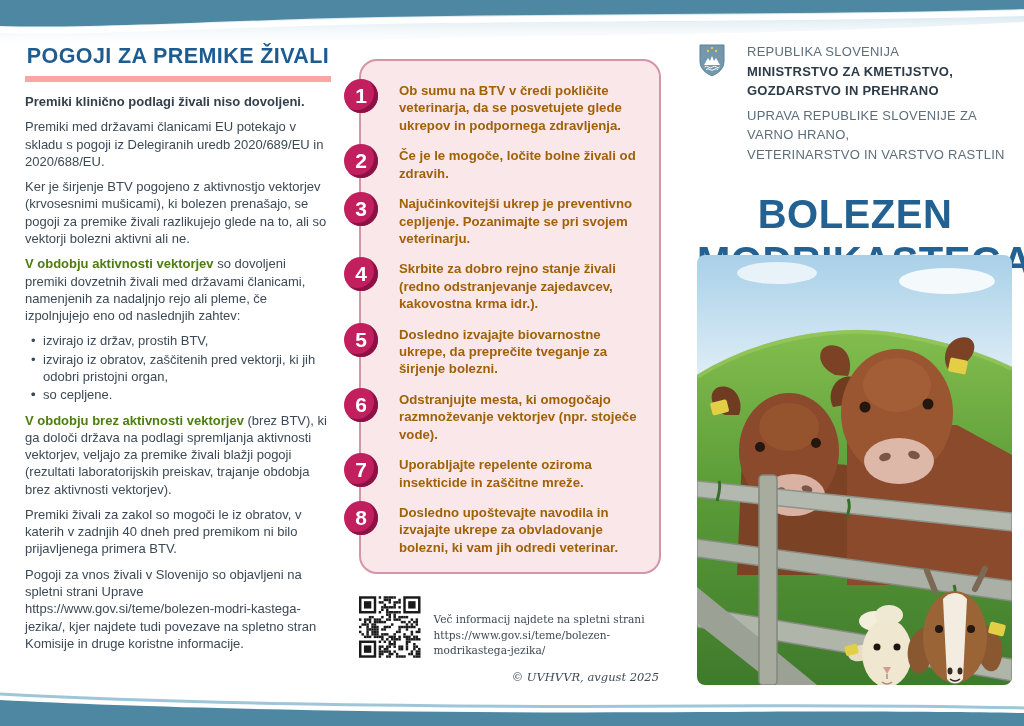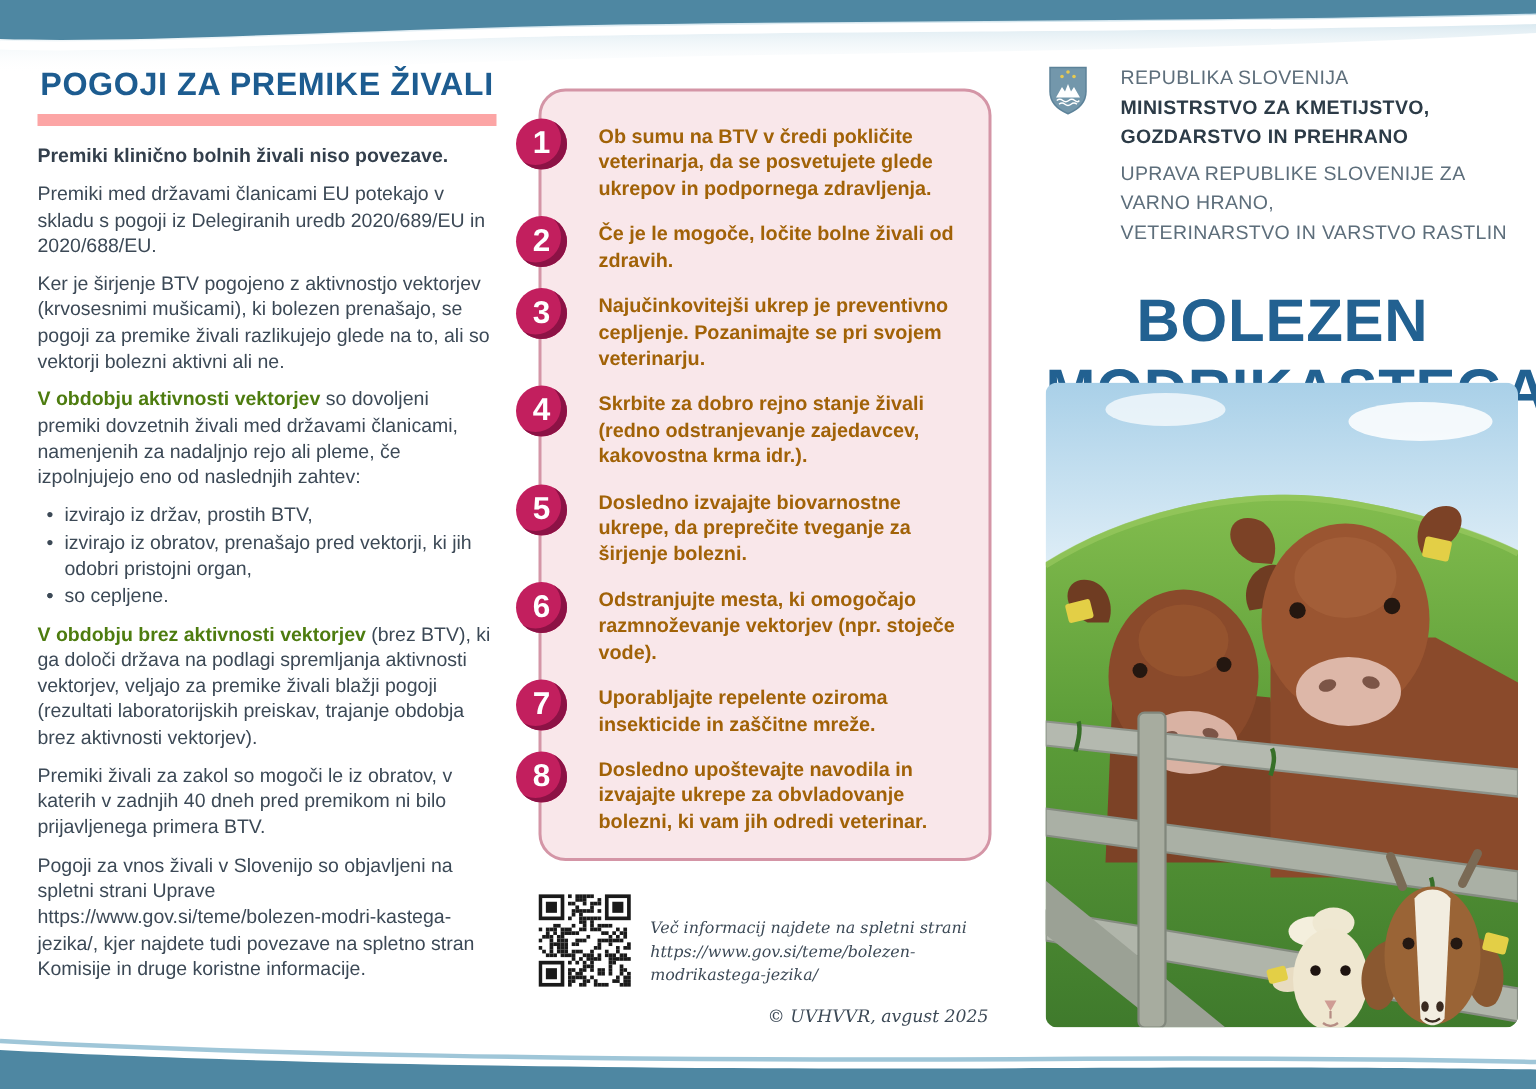--- a/index.html
+++ b/index.html
@@ -14,21 +14,21 @@
   .wave-bottom { position:absolute; bottom:0; left:0; width:1024px; height:40px; }
 
   
   .col { position:absolute; top:44px; }
   .col-left  { left:25px;  width:306px; }
   .col-mid   { left:359px; width:302px; }
   .col-right { left:697px; width:316px; }
 
   .col-heading {
     font-size:21.5px; font-weight:800; letter-spacing:.4px; text-align:center;
-    color:#1d5c90; padding-bottom:7px; border-bottom:8px solid #fca5a5;
+    color:#1d5c90; padding-bottom:7px; border-bottom:6px solid #fca5a5;
   }
 
   
   .body-copy { margin-top:11px; color:#3c4956; font-size:13px; line-height:1.33; }
   .body-copy p { margin-bottom:8px; }
   .body-copy p.lead { font-weight:700; color:#333f4c; }
   .body-copy strong { color:#4d7c0f; }
   ul.dashless { list-style:none; margin:0 0 8px 4px; }
   ul.dashless li { position:relative; padding-left:14px; margin-bottom:1px; }
   ul.dashless li .dot { position:absolute; left:2px; top:0; }
@@ -45,21 +45,21 @@
     background:#c21f5e; border-radius:50%; color:#ffffff;
     font-size:21px; font-weight:800; line-height:34px; text-align:center;
     box-shadow: inset -4px -3px 0 #8c1245;
   }
   .rec-text { font-size:13.2px; font-weight:700; color:#a16207; line-height:1.32; }
 
   .qr-row { display:flex; margin-top:14px; align-items:flex-start; }
   .qr-code { width:78px; height:78px; flex:0 0 aupx; }
   .qr-caption {
     margin-left:13px; margin-top:24px;
-    font-family:"DejaVu Serif", serif; font-style:italic;
+    font-family:"DejaVu Serif", serif; 
     font-size:10.6px; line-height:1.45; color:#3c4956;
   }
   .copyright {
     text-align:right; margin-top:4px; padding-right:2px;
     font-family:"DejaVu Serif", serif; font-style:italic;
     font-size:11.5px; color:#3c4956;
   }
 
   
   .gov-header { display:flex; align-items:flex-start; }
@@ -98,27 +98,27 @@
   </svg>
 
   <svg class="wave-bottom" viewBox="0 0 1024 40" preserveAspectRatio="none">
     <path d="M0,8 C150,16 400,22 700,20 C880,19 980,21 1024,22" fill="none" stroke="#9fc6d8" stroke-width="3"></path>
     <path d="M0,14 C150,22 400,28 700,26 C860,25 960,26 1024,27 L1024,40 H0 Z" fill="#4e87a2"></path>
   </svg>
 
   <div class="col col-left">
     <div class="col-heading">POGOJI ZA PREMIKE ŽIVALI</div>
     <div class="body-copy">
-      <p class="lead">Premiki klinično bolnih živali niso povezave.</p>
+      <p class="lead">Premiki klinično podlagi živali niso dovoljeni.</p>
       <p>Premiki med državami članicami EU potekajo v skladu s pogoji iz Delegiranih uredb 2020/689/EU in 2020/688/EU.</p>
       <p>Ker je širjenje BTV pogojeno z aktivnostjo vektorjev (krvosesnimi mušicami), ki bolezen prenašajo, se pogoji za premike živali razlikujejo glede na to, ali so vektorji bolezni aktivni ali ne.</p>
       <p><strong>V obdobju aktivnosti vektorjev</strong><span> so dovoljeni premiki dovzetnih živali med državami članicami, namenjenih za nadaljnjo rejo ali pleme, če izpolnjujejo eno od naslednjih zahtev:</span></p>
       <ul class="dashless">
         <li><span class="dot">•</span><span>izvirajo iz držav, prostih BTV,</span></li>
-        <li><span class="dot">•</span><span>izvirajo iz obratov, prenašajo pred vektorji, ki jih odobri pristojni organ,</span></li>
+        <li><span class="dot">•</span><span>izvirajo iz obratov, zaščitenih pred vektorji, ki jih odobri pristojni organ,</span></li>
         <li><span class="dot">•</span></li>
         <li><span class="dot">•</span><span>so cepljene.</span></li>
       </ul>
       <p><strong>V obdobju brez aktivnosti vektorjev</strong><span> (brez BTV), ki ga določi država na podlagi spremljanja aktivnosti vektorjev, veljajo za premike živali blažji pogoji (rezultati laboratorijskih preiskav, trajanje obdobja brez aktivnosti vektorjev).</span></p>
       <p>Premiki živali za zakol so mogoči le iz obratov, v katerih v zadnjih 40 dneh pred premikom ni bilo prijavljenega primera BTV.</p>
       <p>Pogoji za vnos živali v Slovenijo so objavljeni na spletni strani Uprave https://www.gov.si/teme/bolezen-modri-kastega-jezika/, kjer najdete tudi povezave na spletno stran Komisije in druge koristne informacije.</p>
     </div>
   </div>
 
   <div class="col col-mid">

